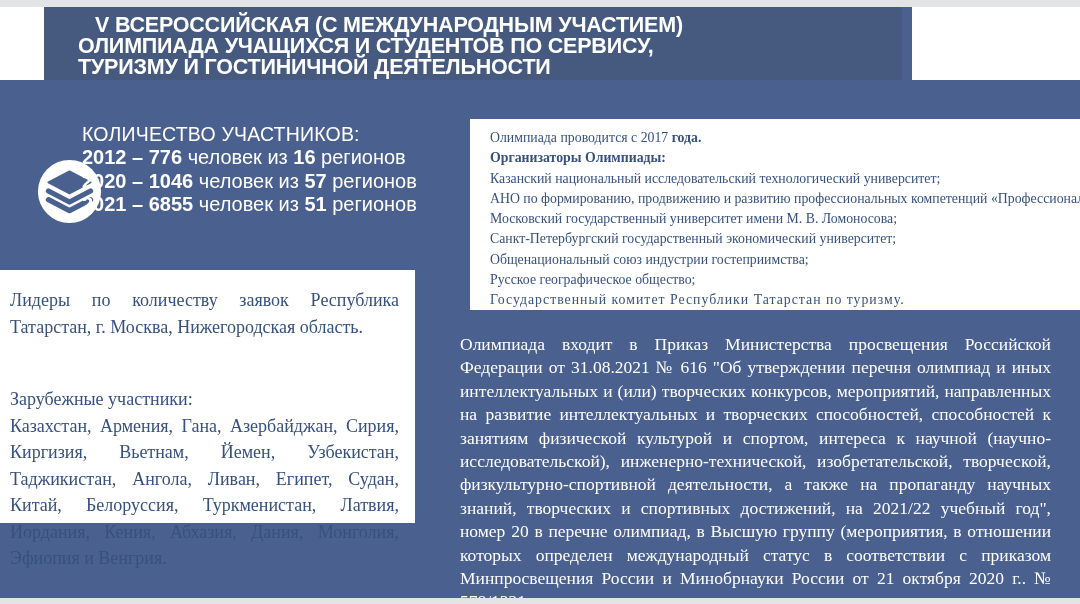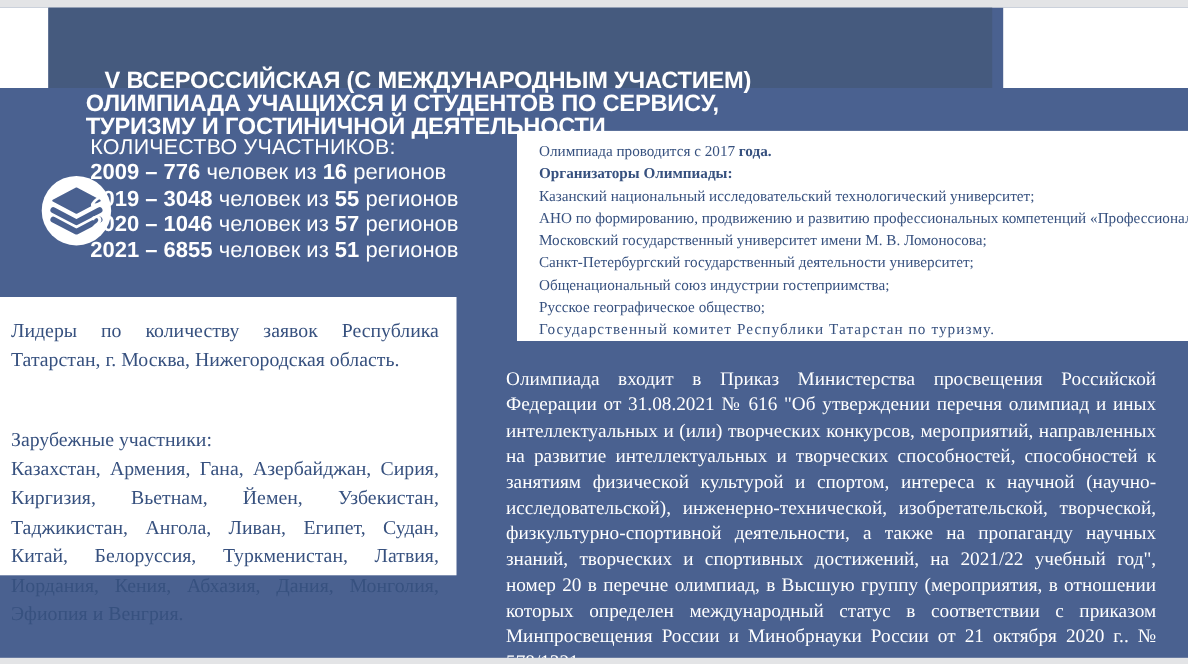--- a/index.html
+++ b/index.html
@@ -31,21 +31,21 @@
     padding:8px 0 0 34px;
   }
   .title-line{
     color:var(--white);
     font-weight:bold;
     font-size:21.5px;
     line-height:21px;
     letter-spacing:-0.2px;
     white-space:nowrap;
   }
-  .title-line:first-child{padding-left:17px;margin-top:48px;}
+  .title-line:first-child{padding-left:17px;}
 
   
   .participants{left:82px;top:122px;width:360px;color:var(--white);}
   .participants-heading{font-size:19.5px;line-height:24px;letter-spacing:0.2px;}
   .stat-line{font-size:20px;line-height:23.6px;white-space:nowrap;}
   .stat-line span{font-weight:normal;}
   .stat-line span.b{font-weight:bold;}
   .org-line span.b{font-weight:bold;}
 
   .icon-circle{left:36px;top:158px;width:67px;height:67px;}
@@ -107,43 +107,42 @@
     <circle cx="35" cy="35" r="33" fill="#FFFFFF"></circle>
     <path d="M35 14 L57 25.5 L35 37 L13 25.5 Z" fill="#4A6190" stroke="#4A6190" stroke-width="2" stroke-linejoin="round"></path>
     <path d="M13 34.5 L35 46 L57 34.5" fill="none" stroke="#4A6190" stroke-width="5.5" stroke-linejoin="round" stroke-linecap="round"></path>
     <path d="M13 43.5 L35 55 L57 43.5" fill="none" stroke="#4A6190" stroke-width="5.5" stroke-linejoin="round" stroke-linecap="round"></path>
   </svg>
 </div>
 
 <div class="abs participants">
   <div class="participants-heading">КОЛИЧЕСТВО УЧАСТНИКОВ:</div>
   <div id="stat-lines">
-      <div class="stat-line"><span class="b">2009 – 776</span><span> человек из </span><span class="b">16</span><span> регионов</span></div>
-      <div class="stat-line"><span class="b">2019 – 3048</span><span> человек из </span><span class="b">55</span><span> регионов</span></div>
+      <div class="stat-line"><span class="b">2012 – 776</span><span> человек из </span><span class="b">16</span><span> регионов</span></div>
       <div class="stat-line"><span class="b">2020 – 1046</span><span> человек из </span><span class="b">57</span><span> регионов</span></div>
       <div class="stat-line"><span class="b">2021 – 6855</span><span> человек из </span><span class="b">51</span><span> регионов</span></div>
     </div>
 </div>
 
 <div class="abs left-box">
   <div class="leaders-para">Лидеры по количеству заявок Республика Татарстан, г. Москва, Нижегородская область.</div>
   <div>
     <div>Зарубежные участники:</div>
     <div>Казахстан, Армения, Гана, Азербайджан, Сирия, Киргизия, Вьетнам, Йемен, Узбекистан, Таджикистан, Ангола, Ливан, Египет, Судан, Китай, Белоруссия, Туркменистан, Латвия, Иордания, Кения, Абхазия, Дания, Монголия, Эфиопия и Венгрия.</div>
   </div>
 </div>
 
 <div class="abs org-box">
   <div id="org-lines">
       <div class="org-line"><span>Олимпиада проводится с 2017  </span><span class="b">года.</span></div>
       <div class="org-line"><span class="b">Организаторы Олимпиады:</span></div>
       <div class="org-line"><span>Казанский национальный исследовательский технологический университет;</span></div>
       <div class="org-line"><span>АНО по формированию, продвижению и развитию  профессиональных компетенций «Профессионал»;</span></div>
       <div class="org-line"><span>Московский государственный университет имени М. В. Ломоносова;</span></div>
-      <div class="org-line"><span>Санкт-Петербургский  государственный деятельности университет;</span></div>
+      <div class="org-line"><span>Санкт-Петербургский  государственный экономический университет;</span></div>
       <div class="org-line"><span>Общенациональный союз индустрии гостеприимства;</span></div>
       <div class="org-line"><span>Русское географическое общество;</span></div>
       <div class="org-line spaced"><span>Государственный комитет Республики Татарстан по туризму.</span></div>
     </div>
 </div>
 
 <div class="abs decree">Олимпиада входит в Приказ Министерства просвещения Российской Федерации от 31.08.2021 № 616 "Об утверждении перечня олимпиад и иных интеллектуальных и (или) творческих конкурсов, мероприятий, направленных на развитие интеллектуальных и творческих способностей, способностей к занятиям физической культурой и спортом, интереса к научной (научно-исследовательской), инженерно-технической, изобретательской, творческой, физкультурно-спортивной деятельности, а также на пропаганду научных знаний, творческих и спортивных достижений, на 2021/22 учебный год", номер 20 в перечне олимпиад, в Высшую группу (мероприятия, в отношении которых определен международный статус в соответствии с приказом Минпросвещения России и Минобрнауки России от 21 октября 2020 г.. № 578/1321.</div>
 
 <div class="abs strip-bottom"></div>
 

